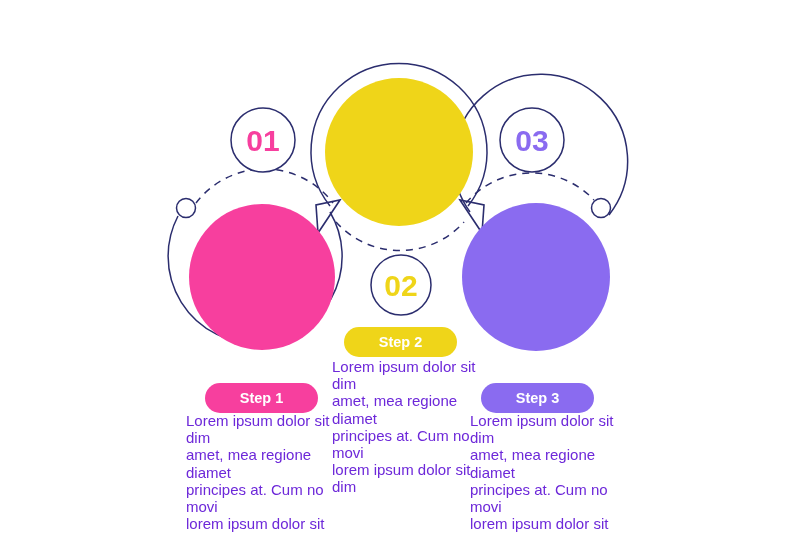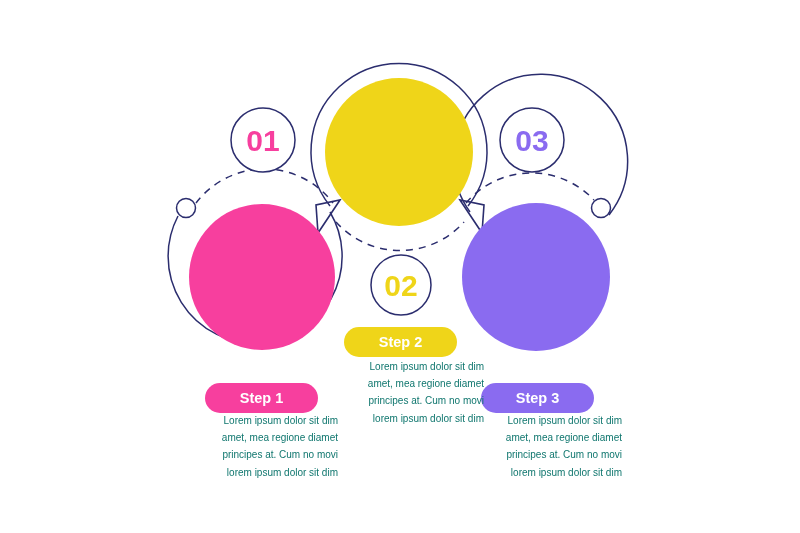--- a/index.html
+++ b/index.html
@@ -37,24 +37,24 @@
   }
   .pill-label {
     font-family: "Liberation Sans", sans-serif;
     font-weight: bold;
     font-size: 14.5px;
     fill: #ffffff;
   }
   .body-text {
     position: absolute;
     font-family: "Liberation Sans", sans-serif;
-    font-size: 10px;
+    font-size: 15px;
     line-height: 17.2px;
-    color: #0f766e;
-    text-align: right;
+    color: #6d28d9;
+    text-align: left;
     white-space: pre-line;
   }
   .col-1 { left: 186px; top: 412px; width: 152px; }
   .col-2 { left: 332px; top: 358px; width: 152px; }
   .col-3 { left: 470px; top: 412px; width: 152px; }
 </style>
 </head>
 <body>
 
 <div id="infographic">

